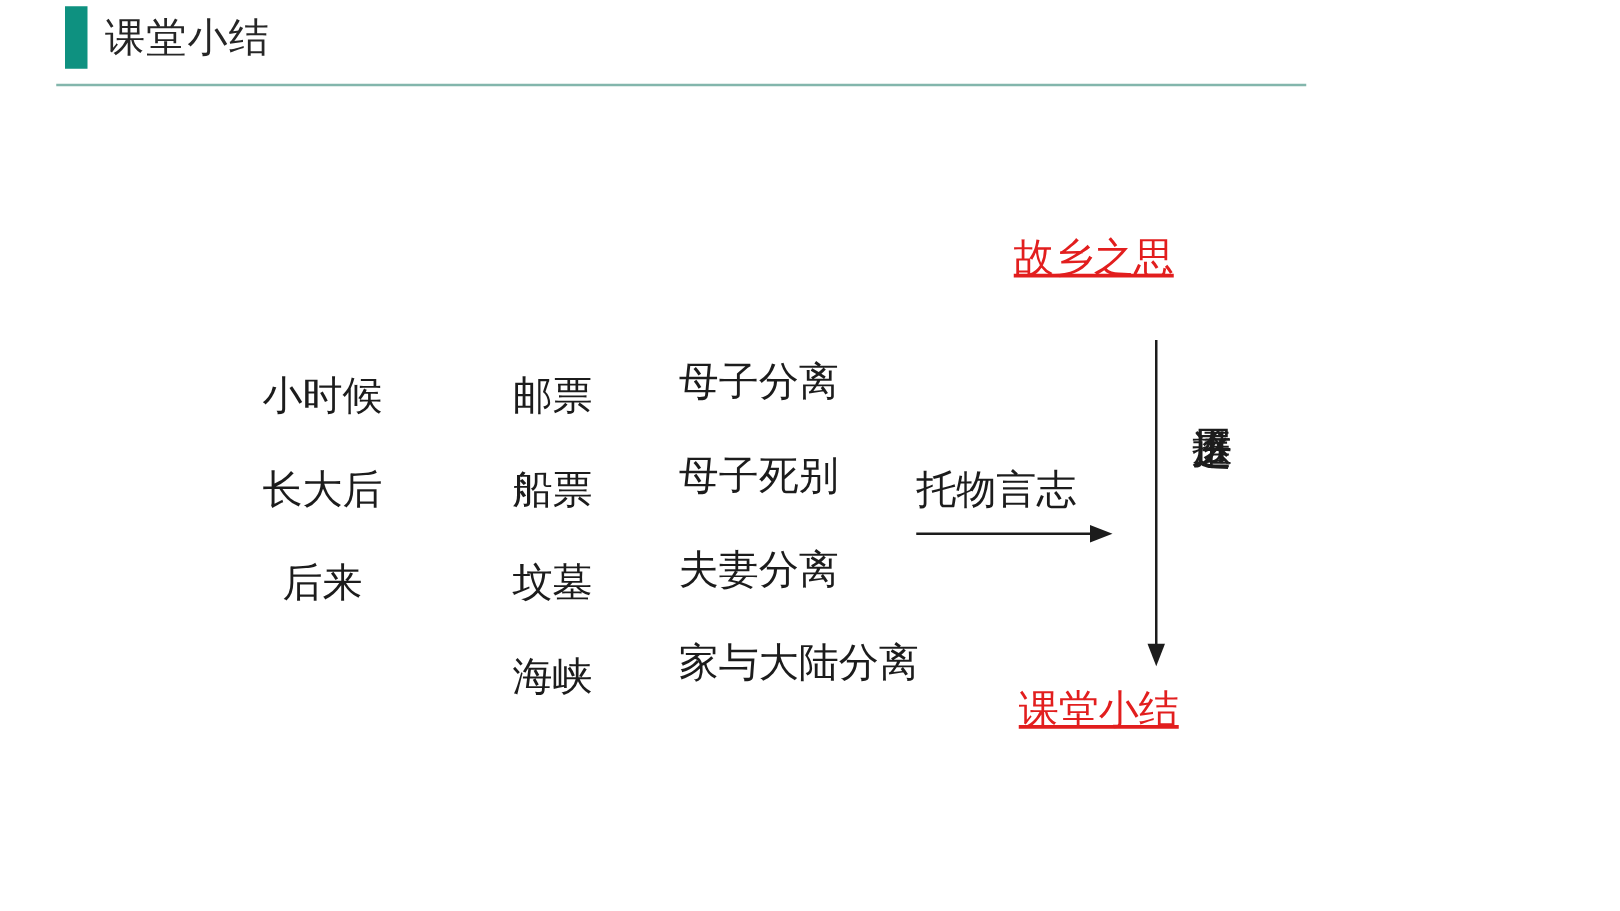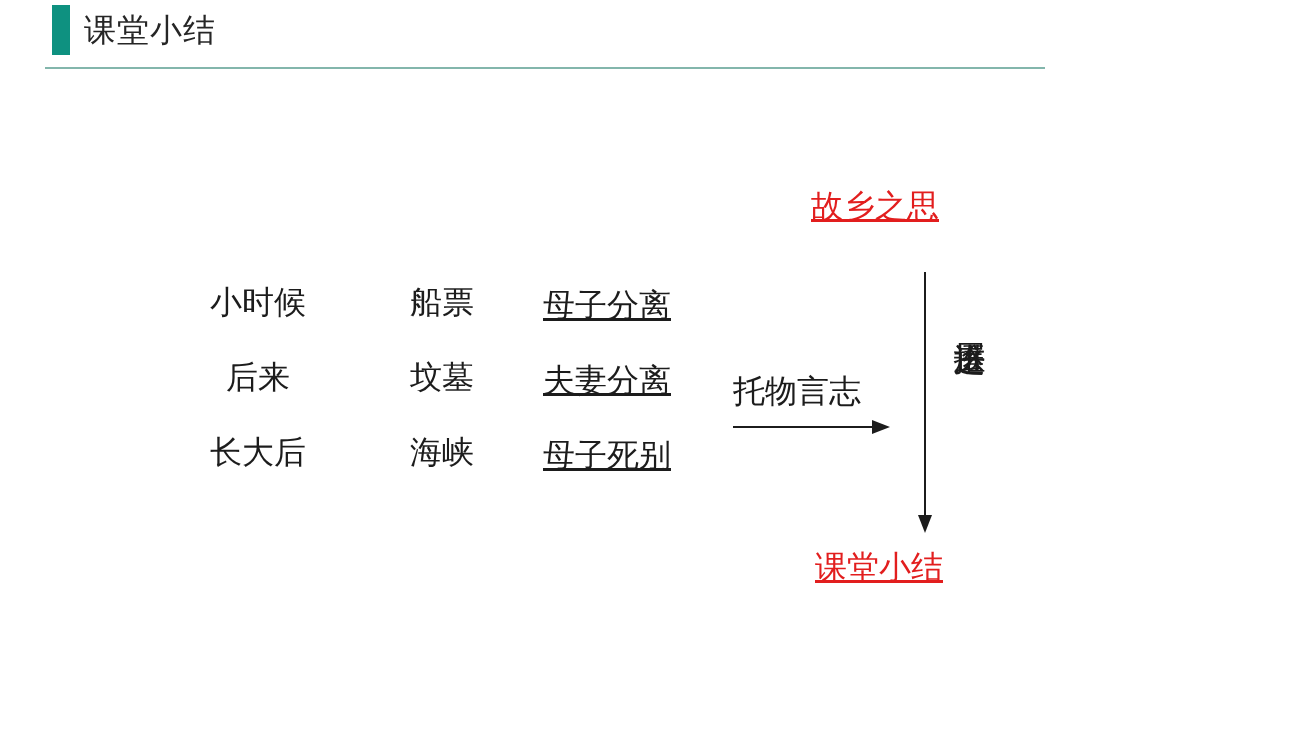--- a/index.html
+++ b/index.html
@@ -41,31 +41,31 @@
     left: 45px;
     top: 67px;
     width: 1238px;
     height: 2px;
     background: #83b6ac;
   }
 
   
   .col {
     position: absolute;
-    top: 286px;
+    top: 300px;
     display: flex;
     flex-direction: column;
     gap: 43px;
     font-size: 32px;
     line-height: 32px;
     white-space: nowrap;
   }
   .col-time   { left: 195px; width: 126px; text-align: center; }
   .col-object { left: 379px; width: 126px; text-align: center; }
-  .col-meaning{ left: 543px; width: 230px; text-align: left; top: 289px; text-decoration: underline; }
+  .col-meaning{ left: 543px; width: 230px; text-align: left; top: 289px; }
   .cell { height: 32px; }
 
   
   .technique-label {
     position: absolute;
     left: 733px;
     top: 374px;
     font-size: 32px;
     line-height: 34px;
     white-space: nowrap;
@@ -110,34 +110,36 @@
 <body>
 
 <div class="slide">
 
   <div class="accent-bar"></div>
   <div class="slide-title">课堂小结</div>
   <div class="header-rule"></div>
 
   <div class="col col-time">
     <div class="cell">小时候</div>
+    <div class="cell">长大后</div>
     <div class="cell">后来</div>
-    <div class="cell">长大后</div>
   </div>
 
   <div class="col col-object">
+    <div class="cell">邮票</div>
     <div class="cell">船票</div>
     <div class="cell">坟墓</div>
     <div class="cell">海峡</div>
   </div>
 
   <div class="col col-meaning">
     <div class="cell">母子分离</div>
+    <div class="cell">母子死别</div>
     <div class="cell">夫妻分离</div>
-    <div class="cell">母子死别</div>
+    <div class="cell">家与大陆分离</div>
   </div>
 
   <div class="technique-label">托物言志</div>
 
   <div class="theme theme-top">故乡之思</div>
   <div class="theme theme-bottom">课堂小结</div>
 
   <div class="progression-label">逐层推进</div>
 
   <svg class="arrows" width="1296" height="729" viewBox="0 0 1296 729" xmlns="http://www.w3.org/2000/svg">

